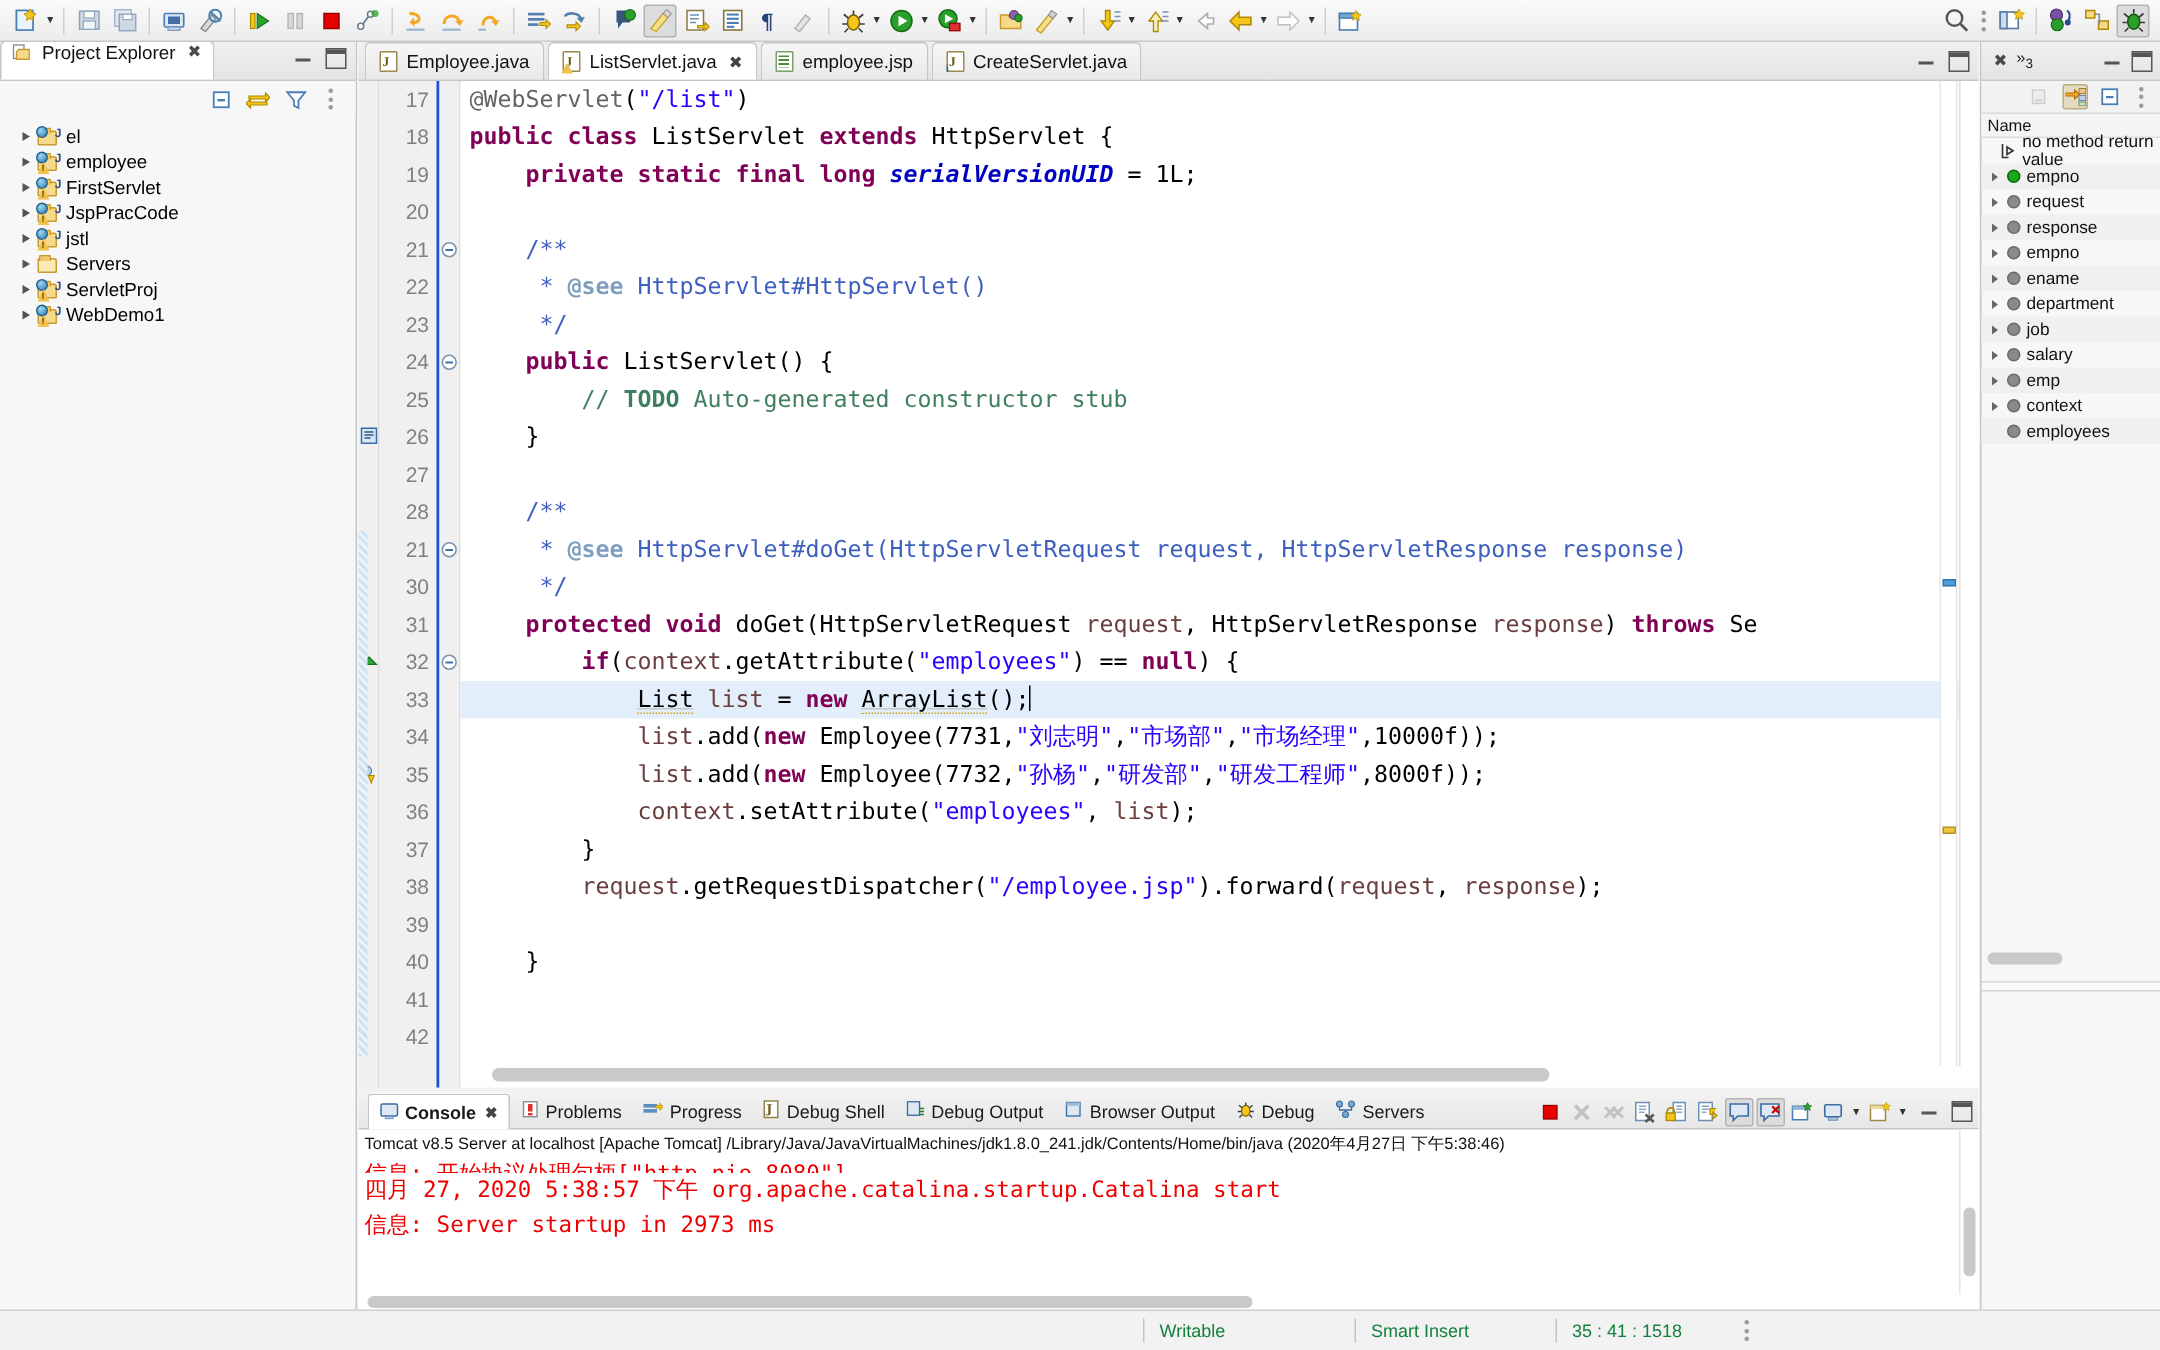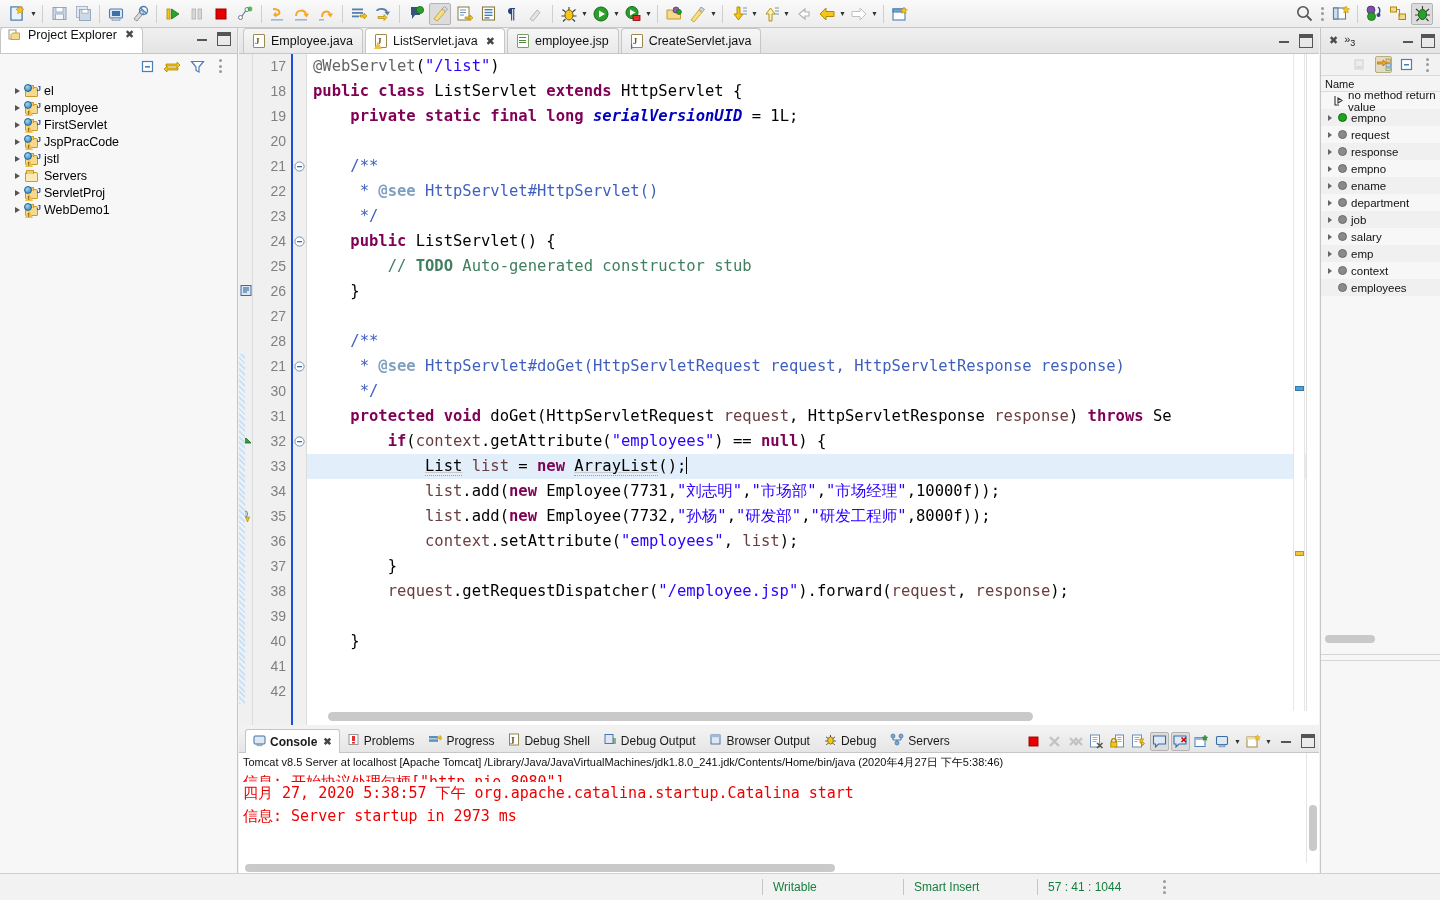--- a/index.html
+++ b/index.html
@@ -1087,21 +1087,21 @@
     </div>
   </div>
 
   <div class="statusbar">
     <div style="width:762px"></div>
     <div class="sb-div"></div>
     <div class="sb-cell" style="width:140px">Writable</div>
     <div class="sb-div"></div>
     <div class="sb-cell" style="width:133px">Smart Insert</div>
     <div class="sb-div"></div>
-    <div class="sb-cell" style="width:120px">57 : 41 : 1044</div>
+    <div class="sb-cell" style="width:120px">35 : 41 : 1518</div>
     <div class="dots3">
         <i></i>
         <i></i>
         <i></i>
       </div>
   </div>
 
 </div>
 
 </body></html>

